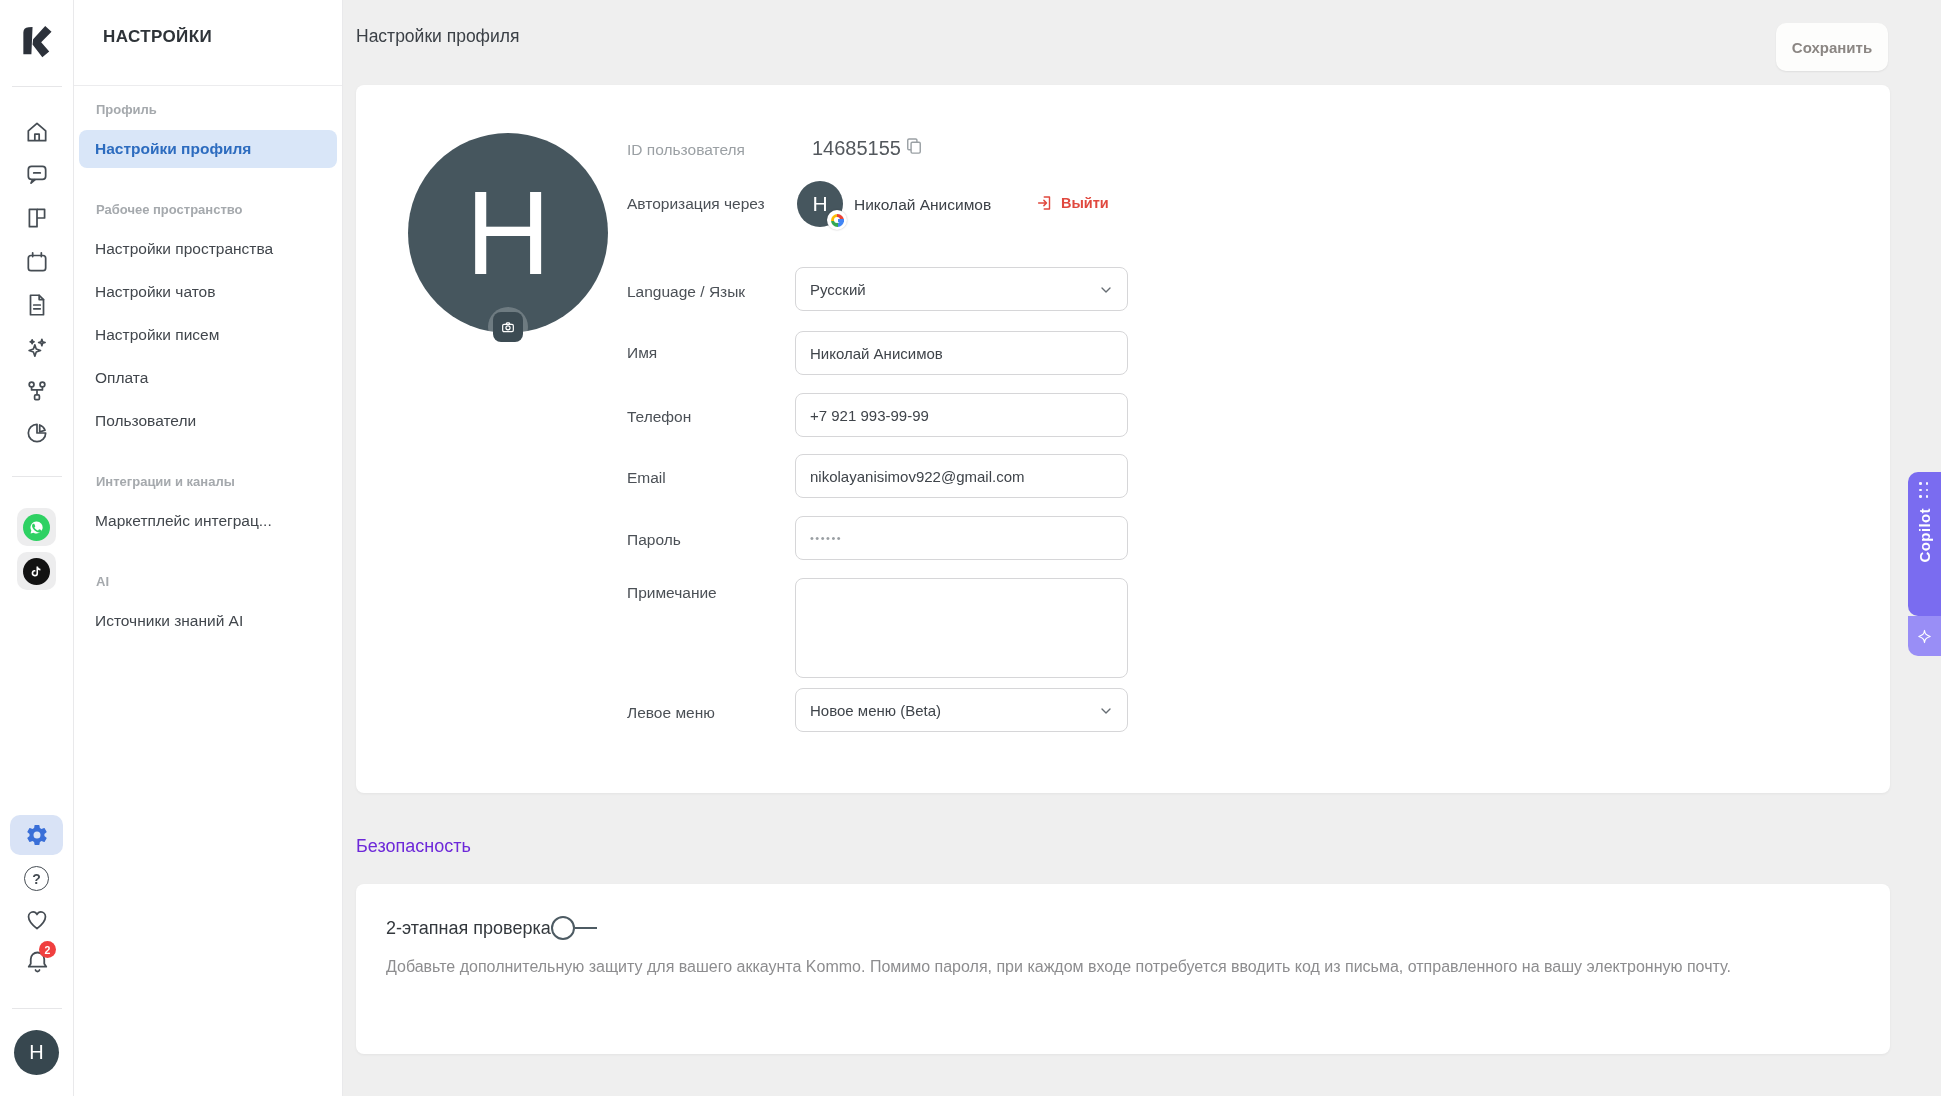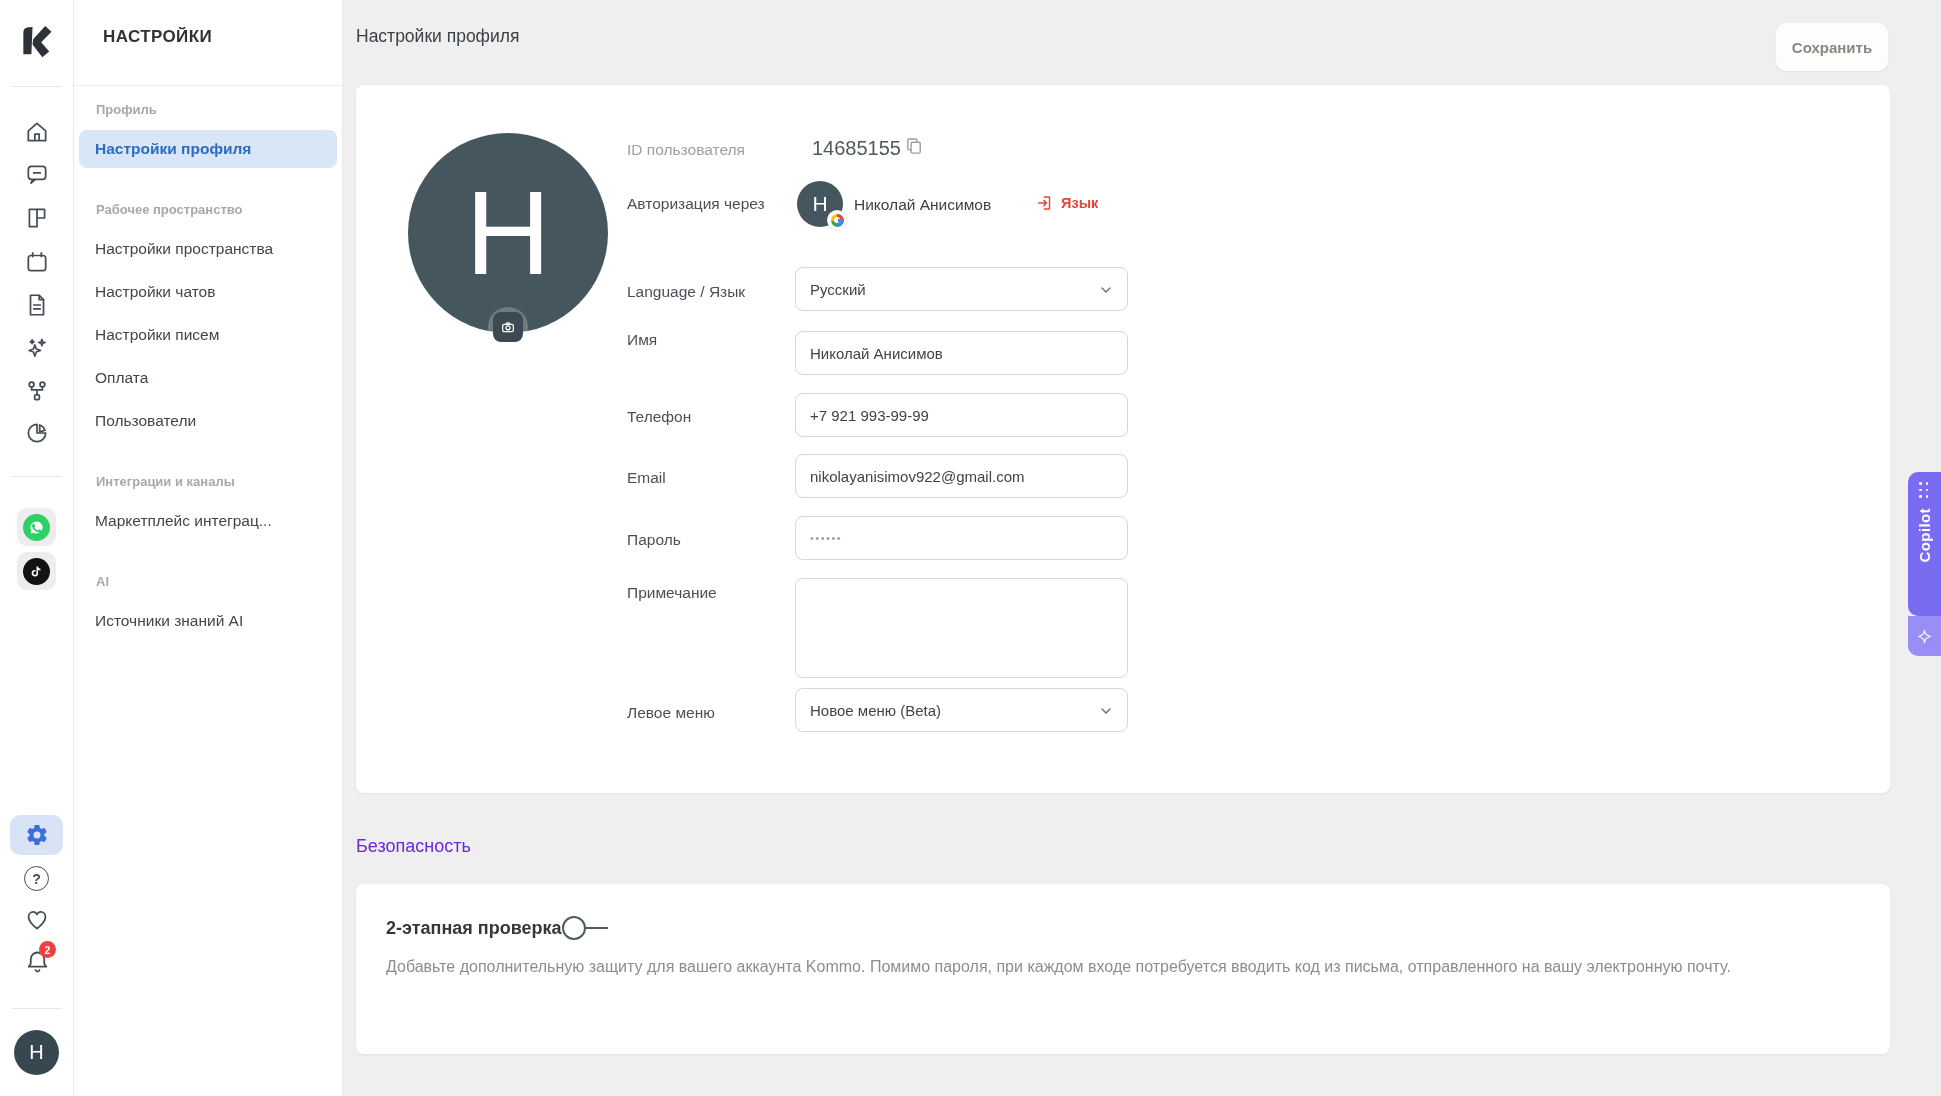--- a/index.html
+++ b/index.html
@@ -61,21 +61,21 @@
   .logout svg{width:18px;height:18px;}
 
   .tinput{position:absolute;left:439px;width:333px;height:44px;border:1px solid #d6d6d8;border-radius:8px;padding:0 14px;font-family:inherit;font-size:15px;color:#3f444a;background:#fff;outline:none;}
   .pw{font-size:11px;letter-spacing:1.5px;color:#9a9fa3;}
   .tarea{position:absolute;left:439px;width:333px;height:100px;border:1px solid #d6d6d8;border-radius:8px;padding:10px 14px;font-family:inherit;font-size:15px;color:#3f444a;resize:none;outline:none;}
   .fselect{position:absolute;left:439px;width:333px;height:44px;border:1px solid #d6d6d8;border-radius:8px;padding:0 14px;display:flex;align-items:center;font-size:15px;color:#3f444a;background:#fff;cursor:pointer;text-align:center;}
   .fselect .chev{position:absolute;right:13px;top:14px;width:16px;height:16px;color:#666d73;}
 
   
   .sec-heading{position:absolute;left:356px;top:836px;font-size:18px;color:#6d28d9;}
-  .tfa-row{position:absolute;left:30px;top:32px;display:flex;align-items:center;font-weight:bold;}
+  .tfa-row{position:absolute;left:30px;top:32px;display:flex;align-items:center;}
   .tfa-title{font-size:18px;color:#33383d;}
   .toggle-off{display:flex;align-items:center;cursor:pointer;}
   .toggle-off .knob{width:24px;height:24px;border:2px solid #4d5b63;border-radius:50%;background:#fff;}
   .toggle-off .rail-line{width:22px;height:2px;background:#4d5b63;}
   .tfa-desc{position:absolute;left:30px;top:68px;width:1480px;font-size:16px;line-height:30px;color:#8d8d8f;}
 
   
   .copilot{position:absolute;left:1908px;top:472px;width:33px;height:144px;background:#7a6cf0;border-radius:10px 0 0 10px;display:flex;flex-direction:column;align-items:center;padding-top:10px;cursor:pointer;overflow:visible;}
   .drag-dots{display:grid;grid-template-columns:repeat(2,4px);grid-auto-rows:4px;gap:2.5px;margin-bottom:9px;}
   .drag-dots i{width:2.6px;height:2.6px;border-radius:50%;background:#fff;opacity:.95;}
@@ -248,32 +248,32 @@
       <span class="g-badge">
           <span class="g-ring"></span>
         </span>
     </div>
     <div class="auth-name">Николай Анисимов</div>
     <div class="logout">
       <svg viewBox="0 0 24 24" fill="none" stroke="#e0483e" stroke-width="1.9" stroke-linecap="round" stroke-linejoin="round">
           <path d="M11 4 H18 V20 H11"></path>
           <path d="M3.5 12 H13.5 M10.5 8.5 L14 12 L10.5 15.5"></path>
         </svg>
-      <span>Язык</span>
+      <span>Выйти</span>
     </div>
 
     <div class="flabel" style="top:196px">Language / Язык</div>
     <div class="fselect" style="top:182px">
       <span>Русский</span>
       <svg class="chev" viewBox="0 0 24 24" fill="none" stroke="currentColor" stroke-width="2" stroke-linecap="round" stroke-linejoin="round">
           <path d="M6 9 L12 15 L18 9"></path>
         </svg>
     </div>
 
-    <div class="flabel" style="top:244px">Имя</div>
+    <div class="flabel" style="top:257px">Имя</div>
     <input class="tinput" style="top: 246px;" value="Николай Анисимов">
 
     <div class="flabel" style="top:321px">Телефон</div>
     <input class="tinput" style="top: 308px;" value="+7 921 993-99-99">
 
     <div class="flabel" style="top:382px">Email</div>
     <input class="tinput" style="top: 369px;" value="nikolayanisimov922@gmail.com">
 
     <div class="flabel" style="top:444px">Пароль</div>
     <input class="tinput pw" style="top: 431px;" value="••••••">

